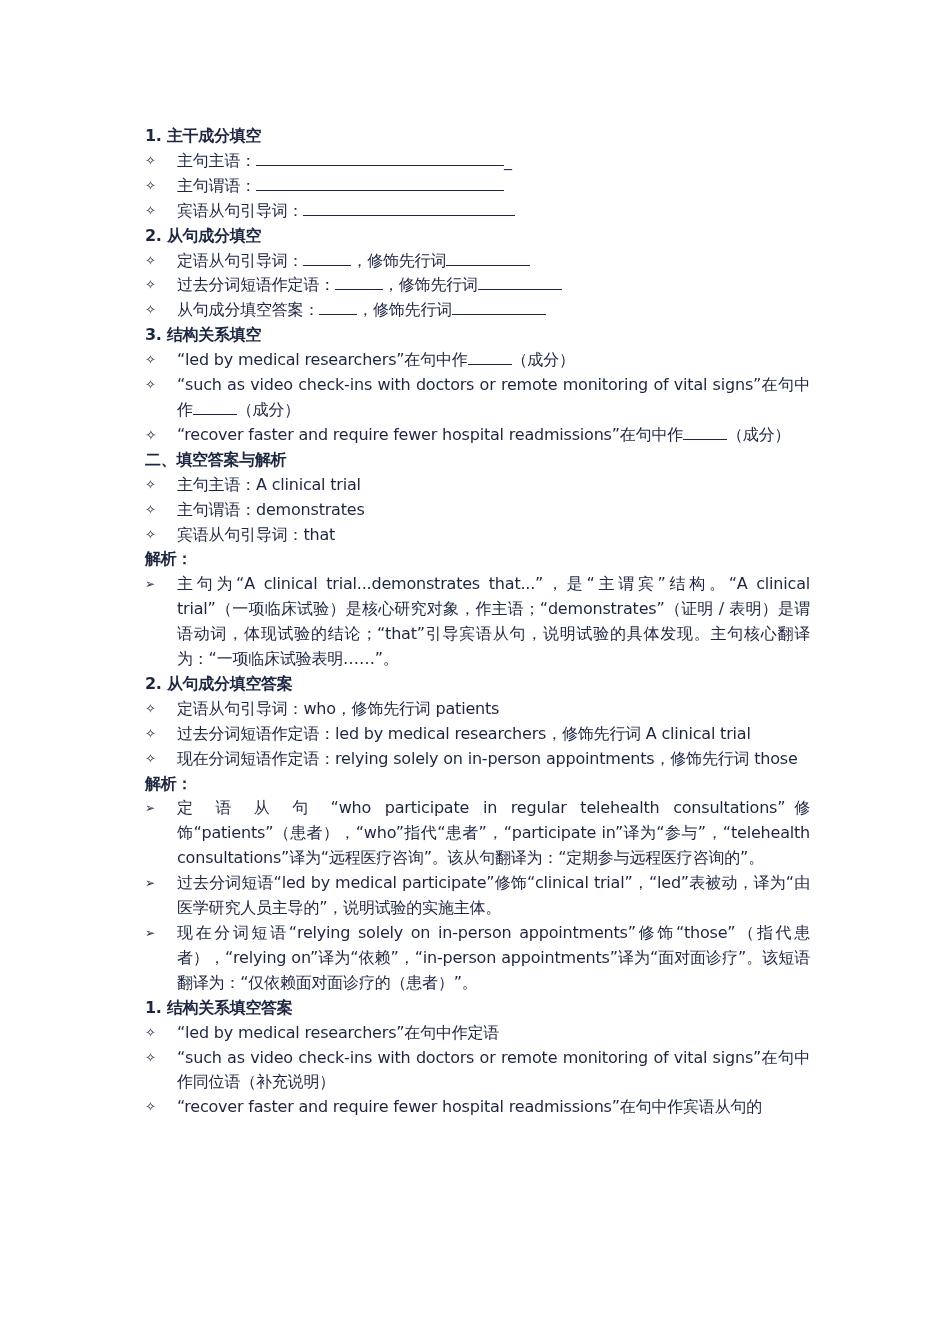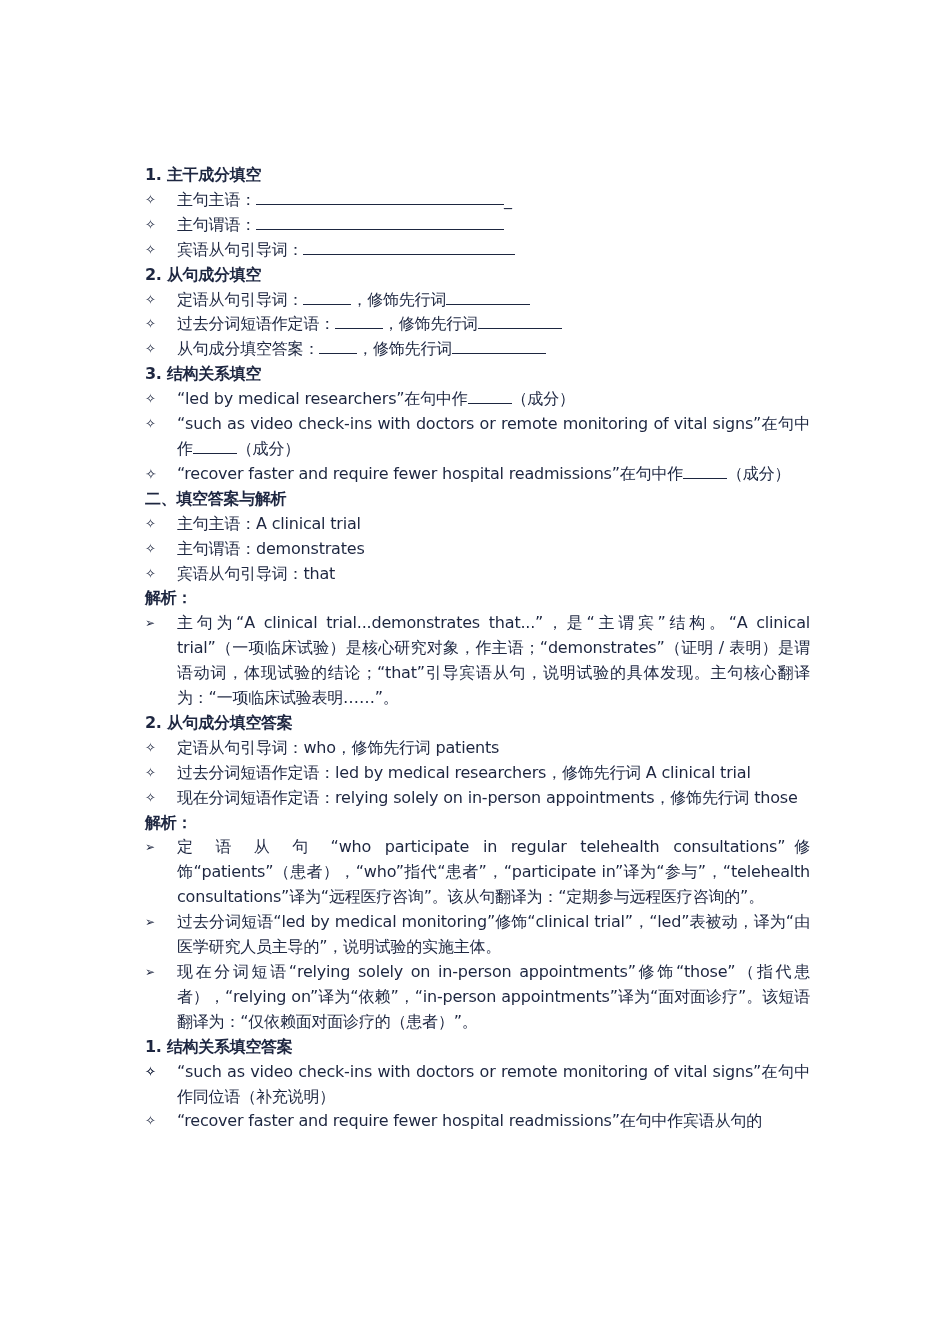--- a/index.html
+++ b/index.html
@@ -13,21 +13,20 @@
       position: relative;
       overflow: hidden;
       font-family: "DejaVu Sans", "Liberation Sans", sans-serif;
       color: #1d2640;
     }
     .page {
       position: absolute;
       left: 145px;
       top: 124px;
       width: 665px;
-      margin-top: 39px;
     }
     .heading {
       font-weight: bold;
       font-size: 16px;
       line-height: 24.9px;
       letter-spacing: -0.3px;
     }
     .item {
       position: relative;
       padding-left: 32px;
@@ -146,30 +145,31 @@
     <span class="bullet">✧</span>
     <span>现在分词短语作定语：relying solely on in-person appointments，修饰先行词 those</span>
   </div>
   <div class="heading">解析：</div>
   <div class="item wrap">
     <span class="bullet arrow">➢</span>
     <span>定 语 从 句 “who participate in regular telehealth consultations”修饰“patients”（患者），“who”指代“患者”，“participate in”译为“参与”，“telehealth consultations”译为“远程医疗咨询”。该从句翻译为：“定期参与远程医疗咨询的”。</span>
   </div>
   <div class="item wrap">
     <span class="bullet arrow">➢</span>
-    <span>过去分词短语“led by medical monitoring”修饰“clinical trial”，“led”表被动，译为“由医学研究人员主导的”，说明试验的实施主体。</span>
+    <span>过去分词短语“led by medical participate”修饰“clinical trial”，“led”表被动，译为“由医学研究人员主导的”，说明试验的实施主体。</span>
   </div>
   <div class="item wrap">
     <span class="bullet arrow">➢</span>
     <span>现在分词短语“relying solely on in-person appointments”修饰“those”（指代患者），“relying on”译为“依赖”，“in-person appointments”译为“面对面诊疗”。该短语翻译为：“仅依赖面对面诊疗的（患者）”。</span>
   </div>
 
   <div class="heading">1. 结构关系填空答案</div>
   <div class="item wrap">
     <span class="bullet">✧</span>
+    <span>“led by medical researchers”在句中作定语</span>
   </div>
   <div class="item wrap">
     <span class="bullet">✧</span>
     <span>“such as video check-ins with doctors or remote monitoring of vital signs”在句中作同位语（补充说明）</span>
   </div>
   <div class="item wrap">
     <span class="bullet">✧</span>
     <span>“recover faster and require fewer hospital readmissions”在句中作宾语从句的</span>
   </div>
 

